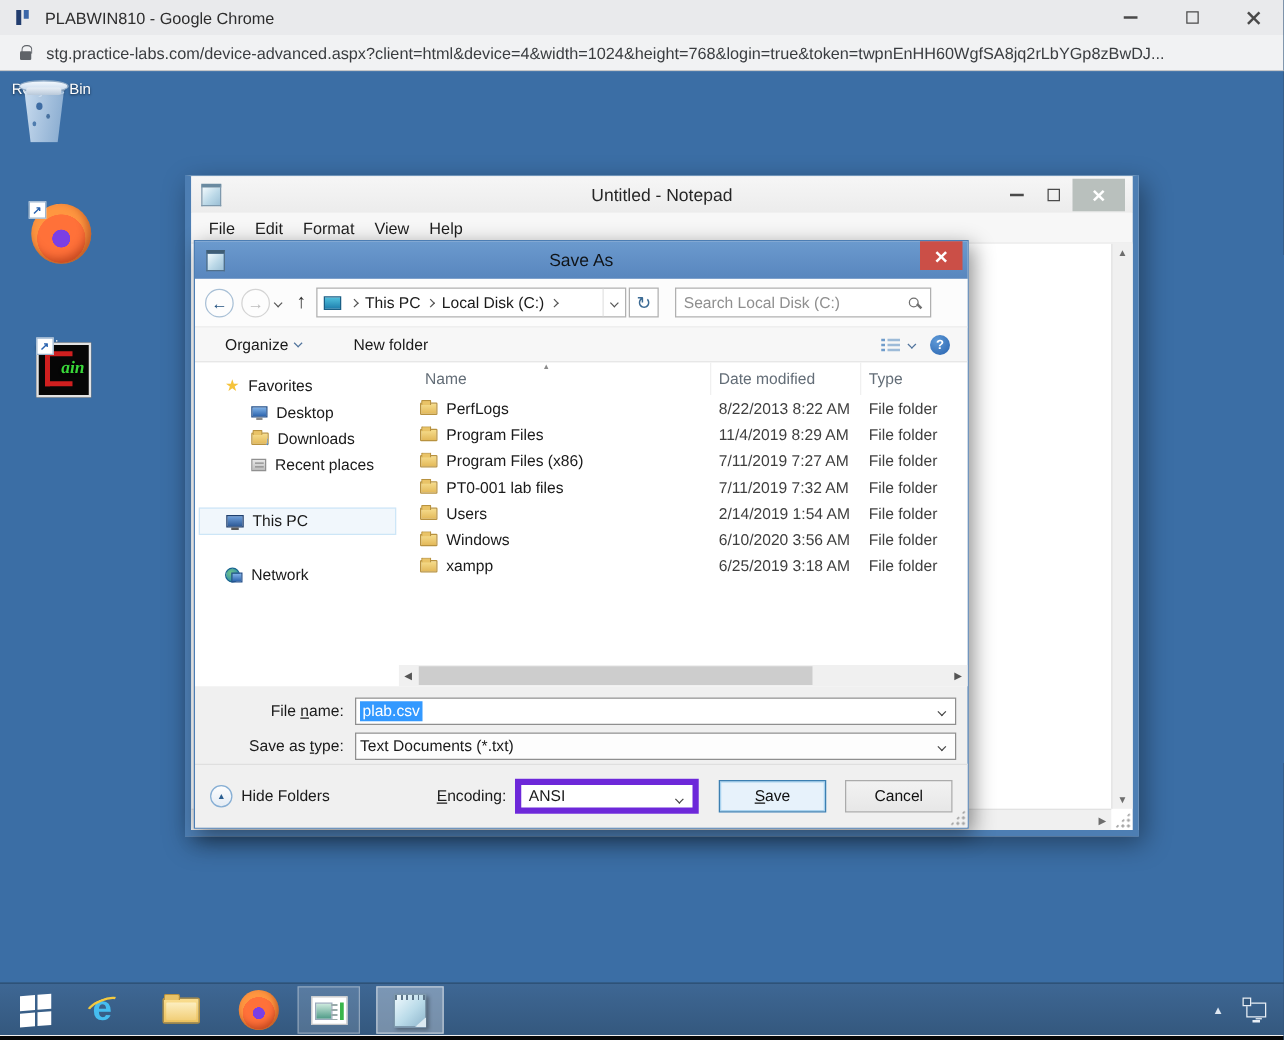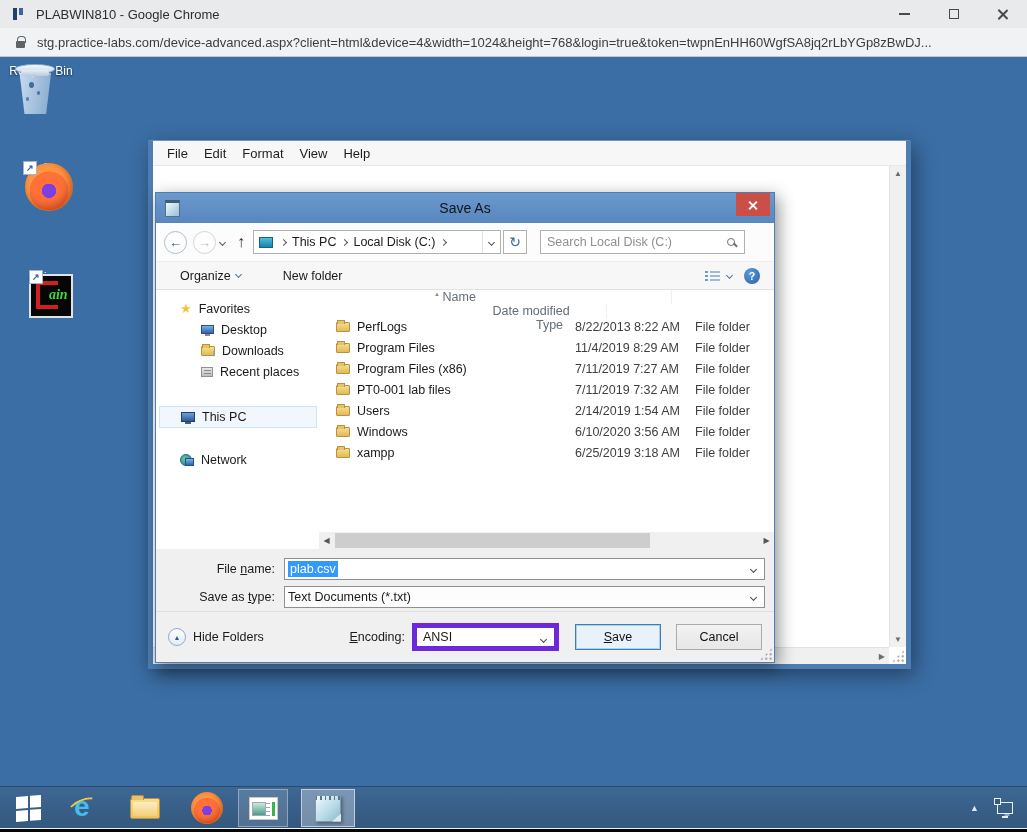--- a/index.html
+++ b/index.html
@@ -109,21 +109,21 @@
   .ic-dl-arrow { position:absolute; right:-2px; bottom:-3px; font-size:9px; font-weight:bold; color:#2e75c8; text-shadow:0 0 1px #fff; }
   .ic-recent { width:12px; height:10px; background:linear-gradient(#e8e8e8,#bdbdbd); border:1px solid #909090; position:relative; }
   .ic-recent::after { content:""; position:absolute; left:2px; top:2px; width:7px; height:1.5px; background:#8a8a8a; box-shadow:0 3px 0 #8a8a8a; }
   .ic-pc { width:14px; height:10px; background:linear-gradient(#6fa0dc,#2e5a96); border:1px solid #1f3f6e; position:relative; }
   .ic-pc::after { content:""; position:absolute; left:3px; bottom:-3px; width:6px; height:2px; background:#5a5a5a; }
   .ic-net { position:relative; width:14px; height:12px; }
   .ic-net::before { content:""; position:absolute; left:0; top:0; width:10px; height:10px; border-radius:50%; background:radial-gradient(circle at 35% 35%, #6fc487, #1e7fb5); border:1px solid #17648f; }
   .ic-net::after { content:""; position:absolute; right:0; bottom:0; width:7px; height:6px; background:linear-gradient(#7fb2e8,#2d64ad); border:1px solid #24518c; }
 
   .sd-files { flex:1; position:relative; overflow:hidden; font-size:12.5px; }
-  .f-header { height:26px; display:flex; align-items:center; color:#636d77; position:relative;flex-direction:column; }
+  .f-header { height:26px; display:flex; align-items:flex-end; color:#636d77; position:relative; }
   .fh-name { width:250px; padding-left:21px; border-right:1px solid #f0f0f0; height:100%; display:flex; align-items:center; }
   .fh-date { width:120px; padding-left:6px; border-right:1px solid #f0f0f0; height:100%; display:flex; align-items:center; }
   .fh-type { flex:1; padding-left:6px; height:100%; display:flex; align-items:center; }
   .sort-arrow { position:absolute; left:115px; top:1px; font-size:6px; color:#8a8a8a; }
   .f-row { height:21px; display:flex; align-items:center; color:#1a1a1a; }
   .fr-name { width:250px; padding-left:17px; display:flex; align-items:center; gap:7px; overflow:hidden; white-space:nowrap; }
   .fr-date { width:120px; padding-left:6px; color:#3f3f3f; white-space:nowrap; }
   .fr-type { flex:1; padding-left:6px; color:#3f3f3f; white-space:nowrap; overflow:hidden; }
   .sd-hscroll { position:absolute; left:0; right:0; bottom:0; height:17px; background:#f0f0f0; display:flex; align-items:center; font-size:8px; color:#555; }
   .hs-left { width:15px; text-align:center; } .hs-right { width:15px; text-align:center; margin-left:auto; }
@@ -227,20 +227,35 @@
             <span class="ctext">ain</span>
           </span>
         <span class="sc-badge">
             <span>↗</span>
           </span>
       </span>
       <span>Cain</span>
     </div>
 
     <div class="notepad">
+      <div class="np-titlebar">
+        <span class="np-ic"></span>
+        <span class="np-title">Untitled - Notepad</span>
+        <div class="np-controls">
+          <span class="np-cc">
+              <span class="ic-min"></span>
+            </span>
+          <span class="np-cc">
+              <span class="ic-max"></span>
+            </span>
+          <span class="np-close">
+              <span class="x-icon"></span>
+            </span>
+        </div>
+      </div>
       <div class="np-menubar">
         <span>File</span>
         <span>Edit</span>
         <span>Format</span>
         <span>View</span>
         <span>Help</span>
       </div>
       <div class="np-content">
         <div class="np-vscroll">
           <span class="scroll-arrow">▲</span>

